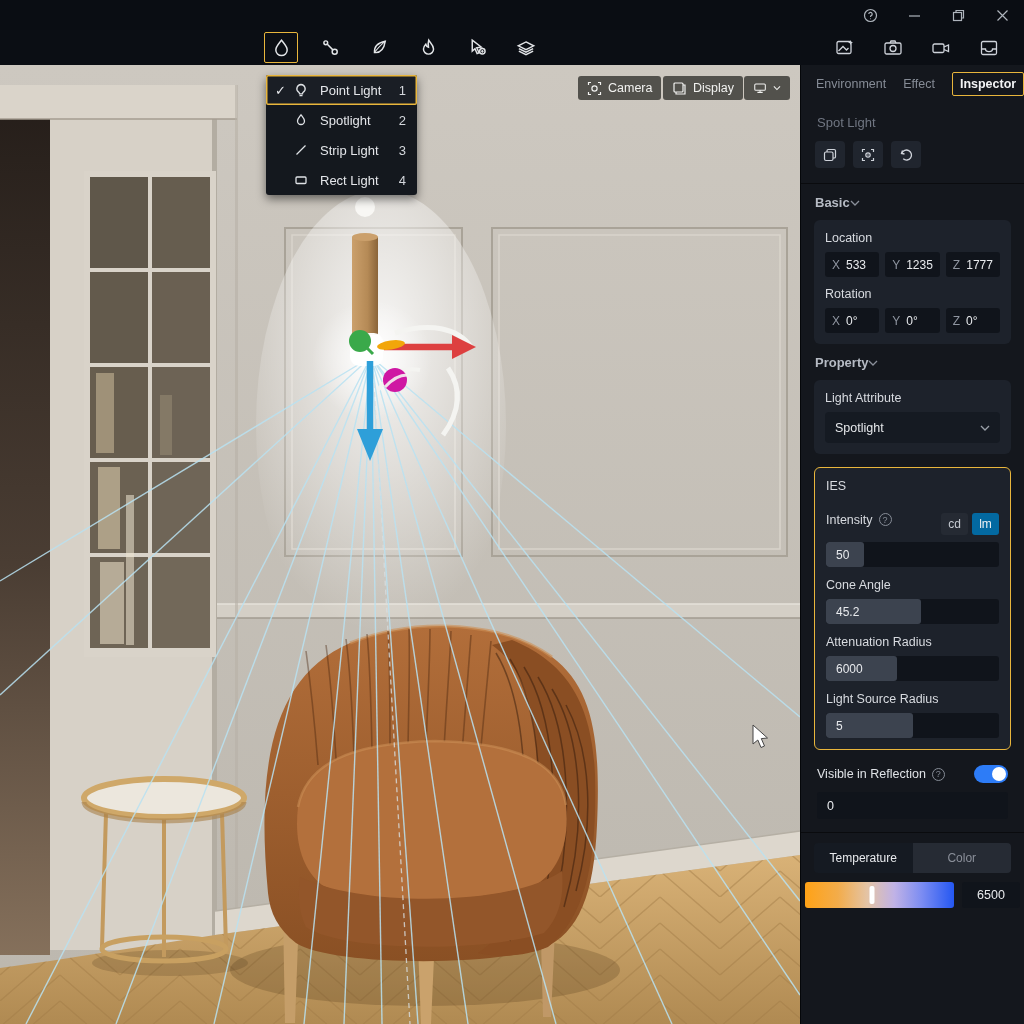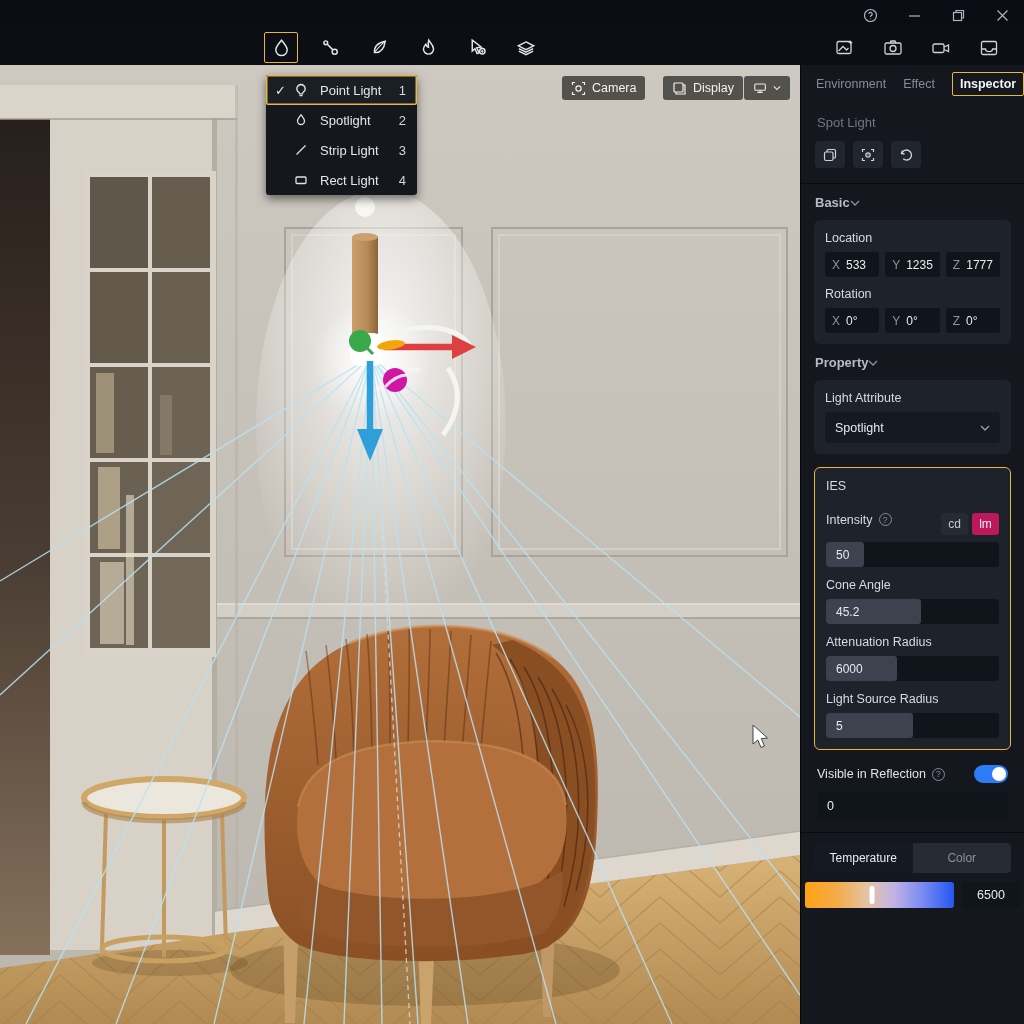--- a/index.html
+++ b/index.html
@@ -57,21 +57,21 @@
   .card.ies { border:1.5px solid #e9b63c; margin-top:13px; }
   .clab { color:#d8dbe0; font-size:12.5px; }
   .axis-row { display:flex; gap:6px; margin-top:7px; }
   .afield { flex:1; height:25px; background:#10141b; border-radius:3px; display:flex; align-items:center; gap:6px; padding:0 7px; font-size:12px; }
   .afield .ax { color:#8f95a0; } .afield .av { color:#e8eaed; }
   .card-select { margin-top:7px; height:31px; background:#151a22; }
   .mt10 { margin-top:11px; }
   .irow { display:flex; align-items:flex-start; margin-top:20px; }
   .irow .units { margin-left:auto; display:flex; gap:4px; }
   .unit { height:22px; min-width:27px; padding:0 6px; display:flex; align-items:center; justify-content:center; border-radius:3px; font-size:12px; background:#252a33; color:#c6cbd2; }
-  .unit.on { background:#be185d; color:#eef0f3; }
+  .unit.on { background:#0369a1; color:#eef0f3; }
   .info { width:13px; height:13px; border:1px solid #868c96; border-radius:50%; color:#868c96; font-size:9px; display:inline-flex; align-items:center; justify-content:center; margin-left:6px; }
   .slider { position:relative; margin-top:7px; height:25px; background:#10141b; border-radius:3px; overflow:hidden; }
   .slider .fill { position:absolute; left:0; top:0; bottom:0; background:#3c434f; border-radius:3px; }
   .slider .sval { position:absolute; left:10px; top:0; bottom:0; display:flex; align-items:center; color:#e8eaed; font-size:12px; }
   .refl-row { margin:15px 16px 0; display:flex; align-items:center; color:#dfe2e6; }
   .toggle { margin-left:auto; width:34px; height:18px; border-radius:9px; background:#2d7cf7; position:relative; }
   .toggle .knob { position:absolute; right:2px; top:2px; width:14px; height:14px; border-radius:50%; background:#fff; }
   .zero-input { margin:9px 16px 0; height:27px; background:#10141b; border-radius:3px; display:flex; align-items:center; padding:0 10px; color:#e8eaed; }
   .mode-tabs { margin:10px 13px 0; height:30px; display:flex; border-radius:4px; overflow:hidden; }
   .mtab { flex:1; display:flex; align-items:center; justify-content:center; font-size:12px; }
@@ -415,21 +415,21 @@
           <span class="lic">
             <svg width="14" height="14" viewBox="0 0 14 14" fill="none" stroke="#dfe2e6" stroke-width="1.3">
                 <rect x="2" y="4" width="10" height="6.5" rx="1"></rect>
               </svg>
           </span>
           <span class="llab">Rect Light</span>
           <span class="lnum">4</span>
         </div>
       </div>
 
-      <div class="vp-btn" style="left:562px;">
+      <div class="vp-btn" style="left:578px;">
         <svg width="15" height="15" viewBox="0 0 15 15" fill="none" stroke="#f2f2f0" stroke-width="1.2">
           <path d="M1.5 4 V1.5 H4 M11 1.5 h2.5 V4 M13.5 11 v2.5 H11 M4 13.5 H1.5 V11"></path>
             <circle cx="7.5" cy="7.5" r="2.6"></circle>
         </svg>
         <span>Camera</span>
       </div>
       <div class="vp-btn" style="left:663px;">
         <svg width="15" height="15" viewBox="0 0 15 15" fill="none" stroke="#f2f2f0" stroke-width="1.2">
           <rect x="2" y="2" width="9" height="9" rx="1"></rect>
             <path d="M11 4 L13 4 L13 13 L4 13 L4 11"></path>

